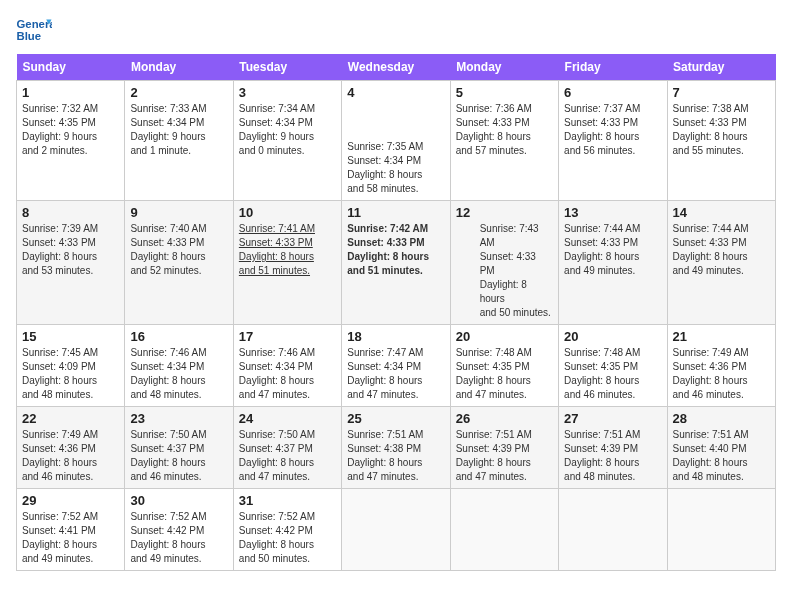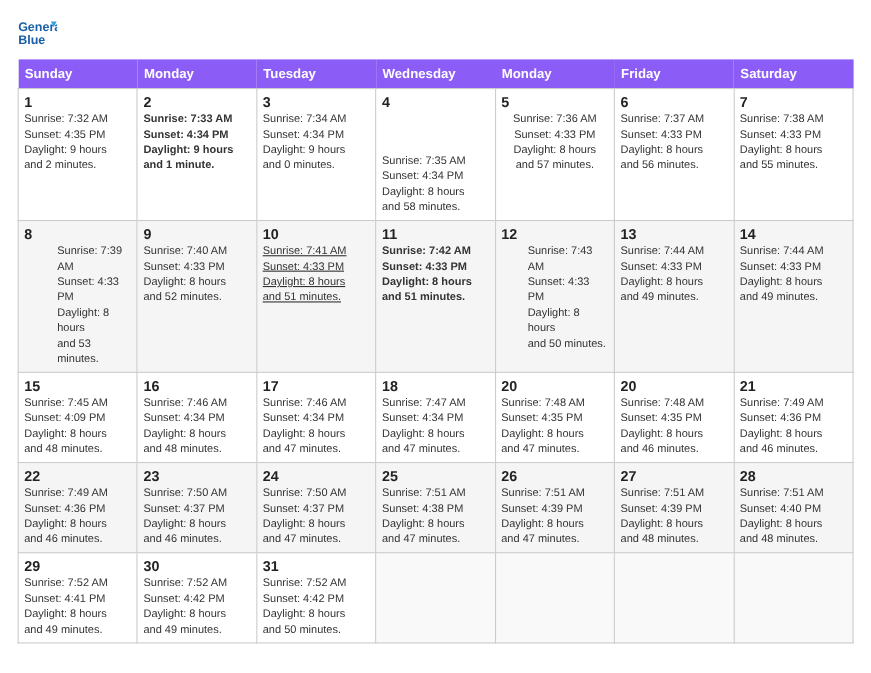--- a/index.html
+++ b/index.html
@@ -108,42 +108,42 @@
   <tr>
         <td>
           <span class="day-num">1</span>
           <div class="day-info" style="white-space: pre-line;">Sunrise: 7:32 AM
 Sunset: 4:35 PM
 Daylight: 9 hours
 and 2 minutes.</div>
         </td>
         <td>
           <span class="day-num">2</span>
-          <div class="day-info" style="white-space: pre-line; font-weight: bold;">Sunrise: 7:33 AM
+          <div class="day-info" style="white-space: pre-line;">Sunrise: 7:33 AM
 Sunset: 4:34 PM
 Daylight: 9 hours
 and 1 minute.</div>
         </td>
         <td>
           <span class="day-num">3</span>
           <div class="day-info" style="white-space: pre-line;">Sunrise: 7:34 AM
 Sunset: 4:34 PM
 Daylight: 9 hours
 and 0 minutes.</div>
         </td>
         <td>
           <span class="day-num">4</span>
           <div class="day-info" style="white-space: pre-line; margin-top: 40px;">Sunrise: 7:35 AM
 Sunset: 4:34 PM
 Daylight: 8 hours
 and 58 minutes.</div>
         </td>
         <td>
           <span class="day-num">5</span>
-          <div class="day-info" style="white-space: pre-line; text-align: center;">Sunrise: 7:36 AM
+          <div class="day-info" style="white-space: pre-line;">Sunrise: 7:36 AM
 Sunset: 4:33 PM
 Daylight: 8 hours
 and 57 minutes.</div>
         </td>
         <td>
           <span class="day-num">6</span>
           <div class="day-info" style="white-space: pre-line;">Sunrise: 7:37 AM
 Sunset: 4:33 PM
 Daylight: 8 hours
 and 56 minutes.</div>
@@ -152,21 +152,21 @@
           <span class="day-num">7</span>
           <div class="day-info" style="white-space: pre-line;">Sunrise: 7:38 AM
 Sunset: 4:33 PM
 Daylight: 8 hours
 and 55 minutes.</div>
         </td>
       </tr>
       <tr>
         <td>
           <span class="day-num">8</span>
-          <div class="day-info" style="white-space: pre-line; margin-left: 30px;">Sunrise: 7:39 AM
+          <div class="day-info" style="white-space: pre-line;">Sunrise: 7:39 AM
 Sunset: 4:33 PM
 Daylight: 8 hours
 and 53 minutes.</div>
         </td>
         <td>
           <span class="day-num">9</span>
           <div class="day-info" style="white-space: pre-line;">Sunrise: 7:40 AM
 Sunset: 4:33 PM
 Daylight: 8 hours
 and 52 minutes.</div>

